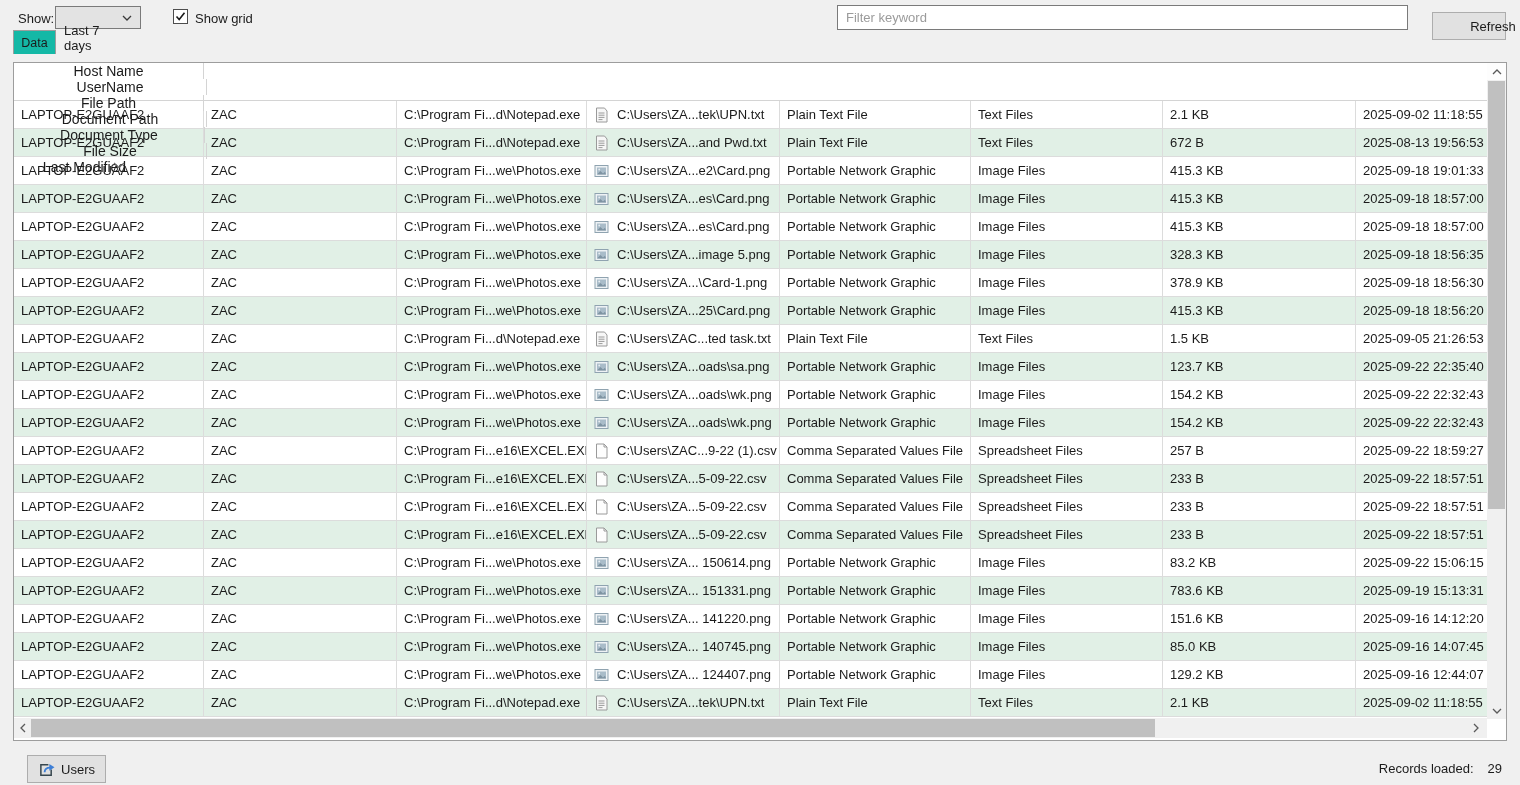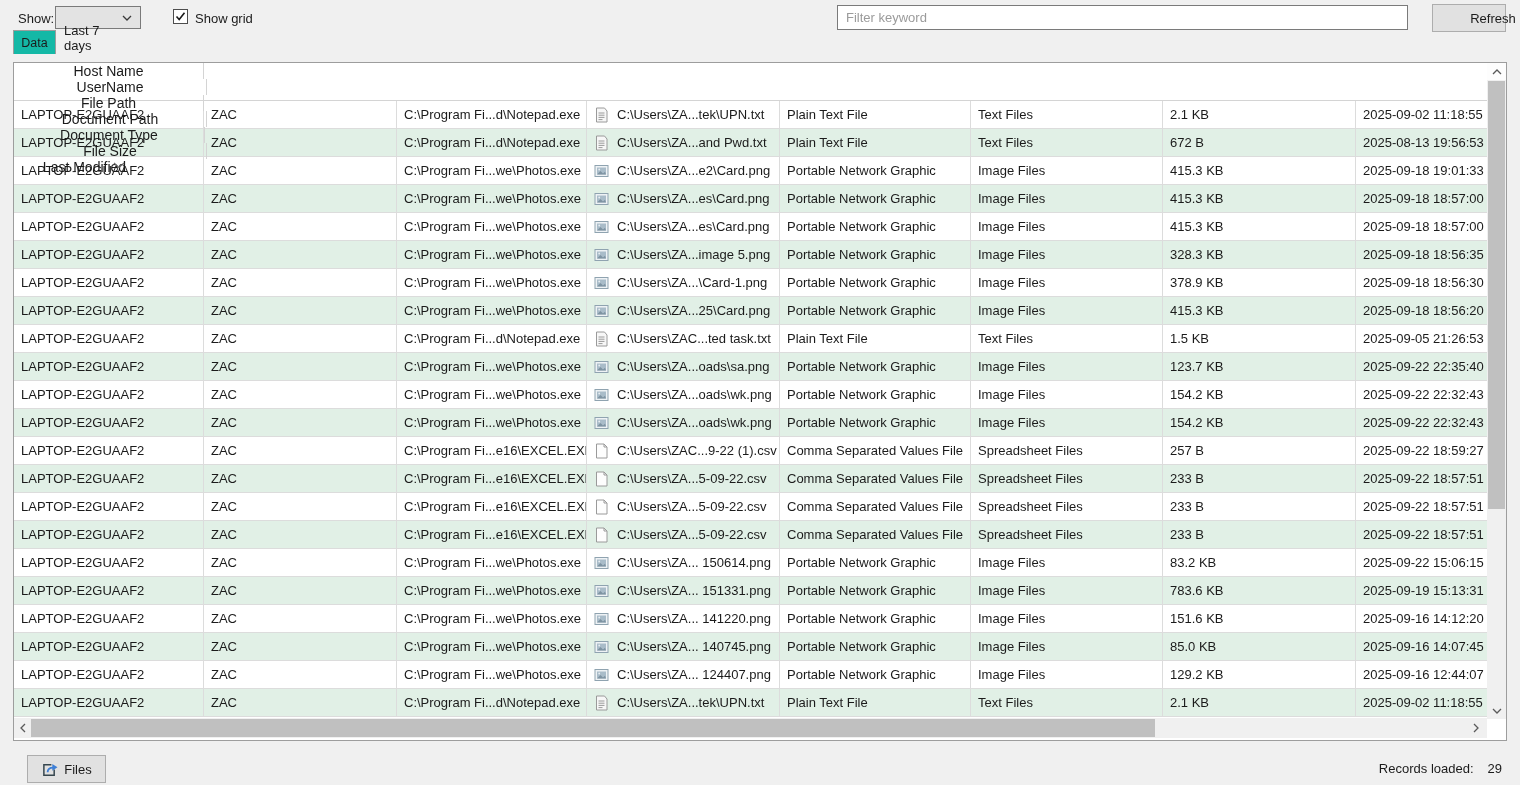--- a/index.html
+++ b/index.html
@@ -32,21 +32,21 @@
     position:absolute; left:837px; top:5px; width:571px; height:25px;
     background:#fff; border:1px solid #7a7a7a; padding:8px 8px;
     font-family:"Liberation Sans", sans-serif; font-size:13px; color:#1b1b1b;
   }
   .filter-input::placeholder { color:#9b9b9b; }
   .btn {
     background:#e1e1e1; border:1px solid #adadad;
     display:flex; align-items:center; justify-content:center; gap:6px;
     font-size:13px; cursor:default;
   }
-  .refresh-btn { position:absolute; left:1432px; top:4px; width:74px; height:28px;padding-left:42px; }
+  .refresh-btn { position:absolute; left:1432px; top:12px; width:74px; height:28px;padding-left:42px; }
   
   .tab {
     position:absolute; left:13px; top:30px; width:43px; height:24px;
     background:#14b8a6; border:1px solid #9d9d9d; border-bottom:none;
     display:flex; align-items:center; justify-content:center;
     font-size:12.5px; z-index:3;
   }
   
   .panel {
     position:absolute; left:13px; top:62px; width:1494px; height:679px;
@@ -926,18 +926,18 @@
     </div>
   </div>
 </div>
 
 <div class="btn export-btn">
   <svg width="17" height="15" viewBox="0 0 18 16">
     <polyline points="11,3 3,3 3,14 14,14 14,8" fill="none" stroke="#37474f" stroke-width="1.6"></polyline>
     <path d="M7 11 C7 7.5 9.5 6 13 6" fill="none" stroke="#3e7fd6" stroke-width="2"></path>
     <polygon points="12,2 17.5,5.6 12,9.4" fill="#3e7fd6"></polygon>
   </svg>
-  <span>Files</span>
+  <span>Users</span>
 </div>
 <div class="records">
   <span>Records loaded:</span>
   <span>29</span>
 </div>
 
 </body></html>

